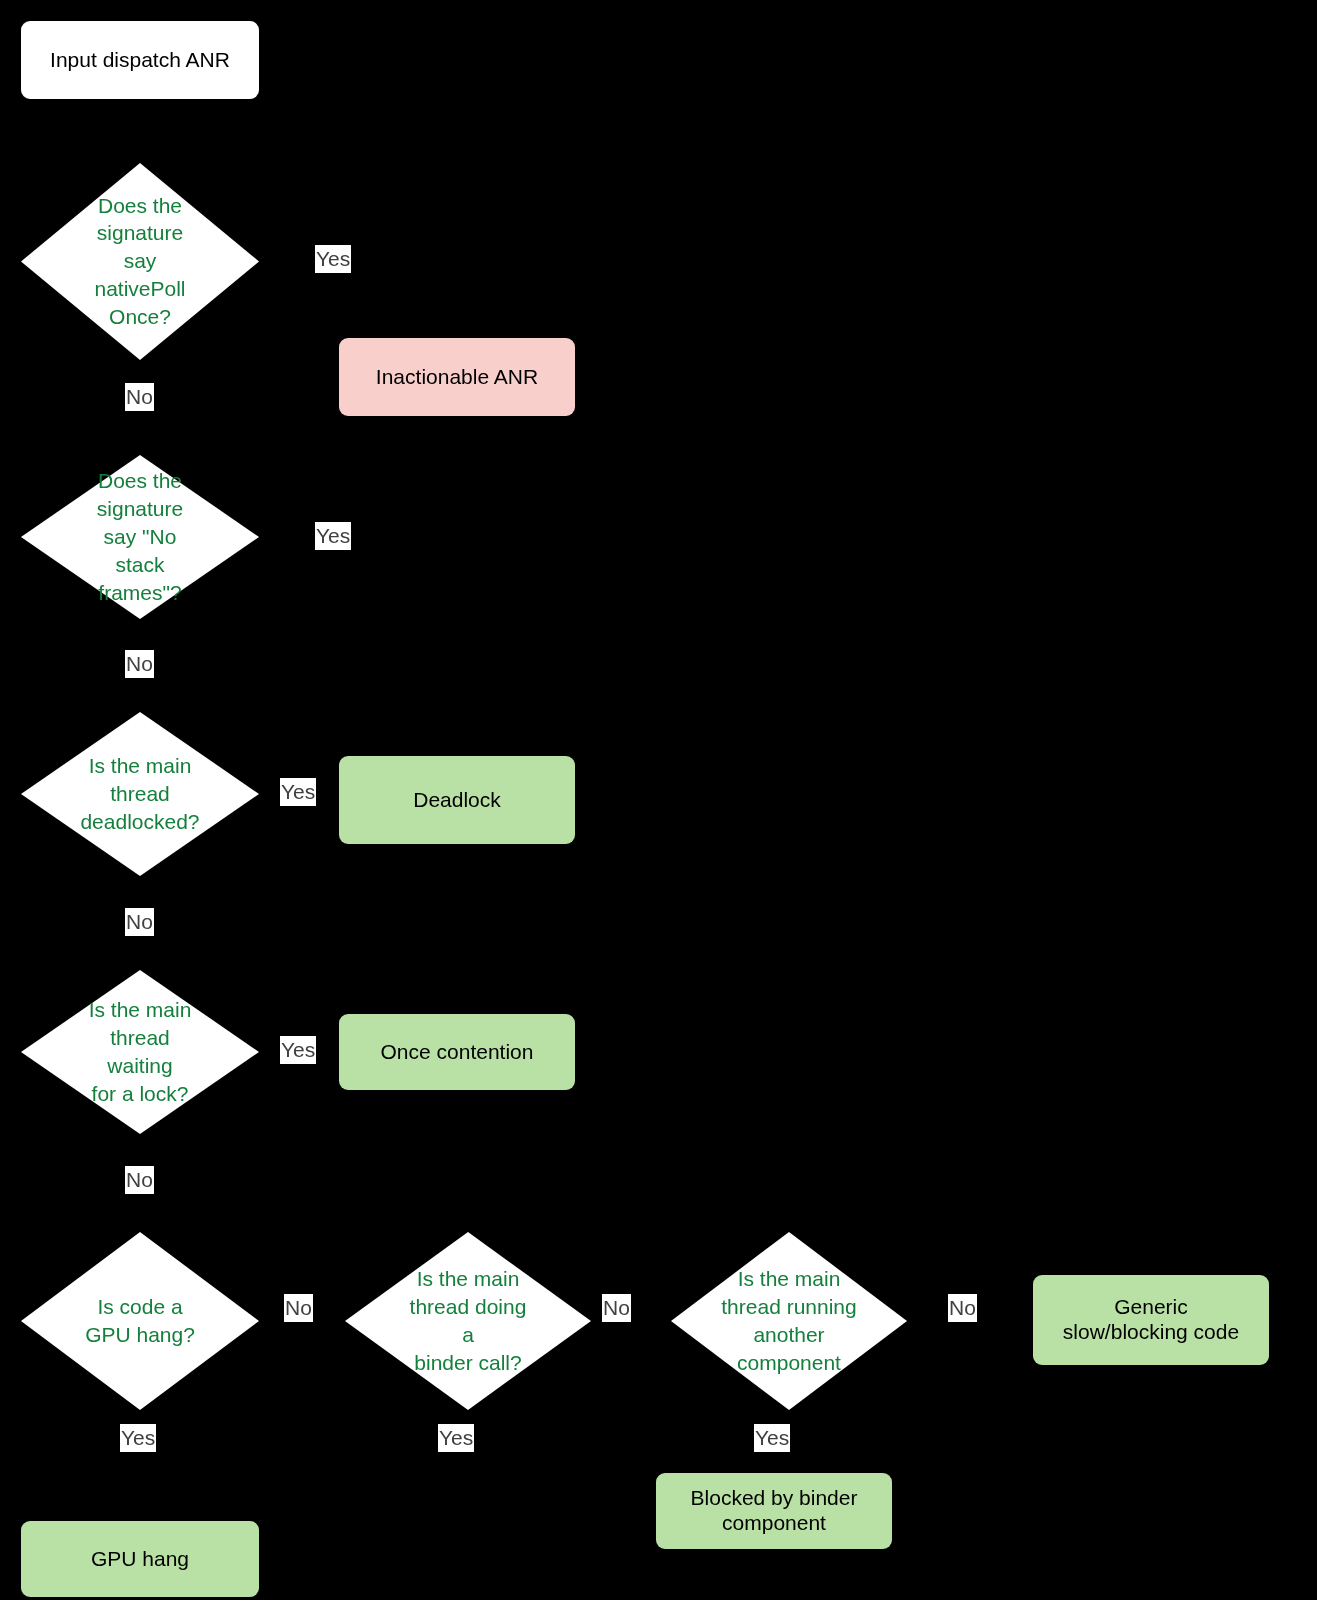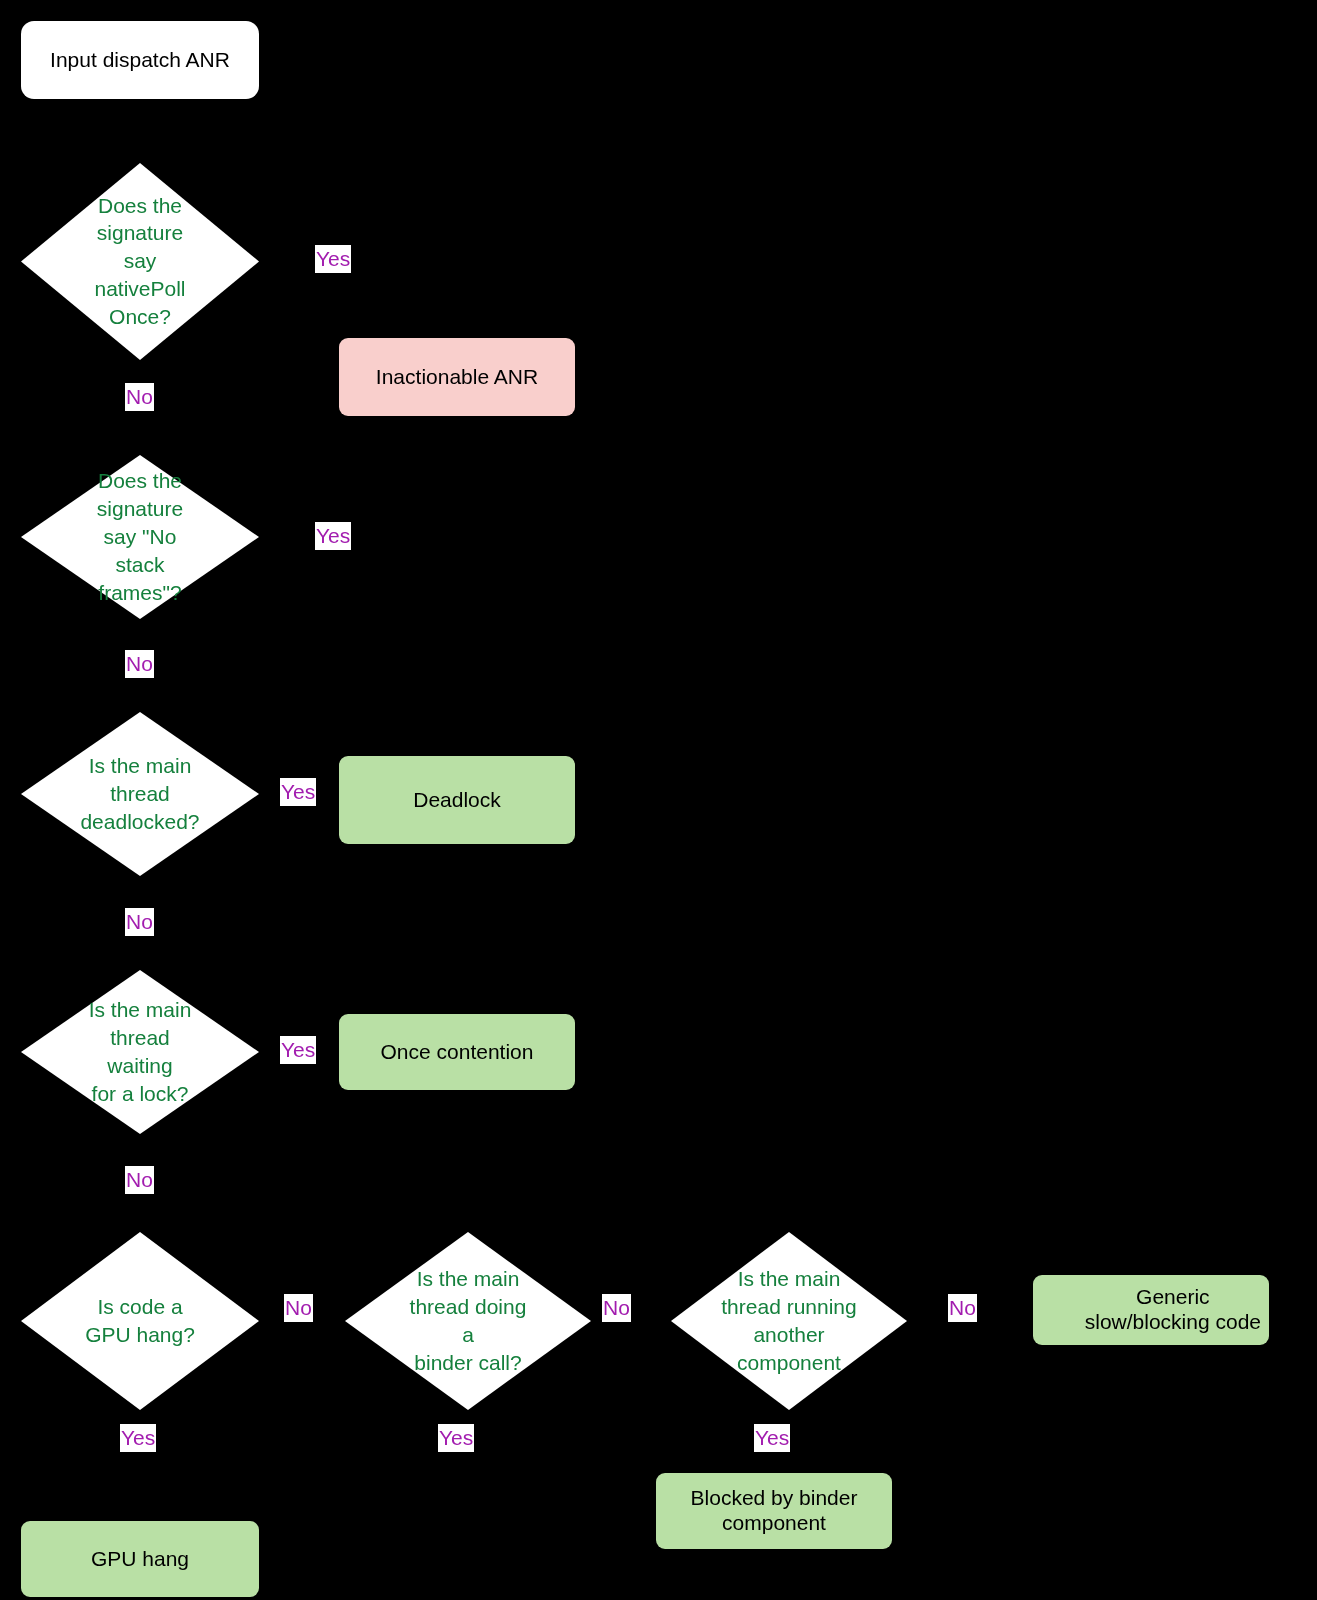--- a/index.html
+++ b/index.html
@@ -32,21 +32,21 @@
     justify-content: center;
     text-align: center;
     color: #000000;
     line-height: 1.18;
   }
   .rect {
     border-radius: 9px;
     font-size: 21px;
     padding: 4px 8px;
   }
-  .rect.start  { background: #ffffff; border-radius: 13px; }
+  .rect.start  { background: #ffffff; }
   .rect.bad    { background: #f9cfcc; }
   .rect.good   { background: #b9e0a5; }
 
   .diamond-wrap {
     position: absolute;
   }
   .diamond-shape {
     position: absolute;
     left: 0; top: 0;
     width: 100%;
@@ -62,21 +62,21 @@
     text-align: center;
     color: #15803d;
     font-size: 21px;
     line-height: 1.33;
     white-space: pre-line;
     pointer-events: none;
   }
   .edge-label {
     position: absolute;
     background: #ffffff;
-    color: #a21caf;
+    color: #404040;
     font-size: 21px;
     line-height: 1.2;
     padding: 1px 1px 2px 1px;
     white-space: nowrap;
   }
 </style>
 </head>
 <body>
 
 <div id="canvas">
@@ -193,18 +193,18 @@
 
   <div class="edge-label" style="left:948px; top:1294px;">No</div>
 
   <div class="edge-label" style="left:754px; top:1424px;">Yes</div>
 
   <div class="node rect good" style="left:656px; top:1473px; width:236px; height:76px;">
       <span style="white-space:pre-line">Blocked by binder
 component</span>
     </div>
 
-  <div class="node rect good" style="left:1033px; top:1275px; width:236px; height:70px;justify-content:flex-end;">
+  <div class="node rect good" style="left:1033px; top:1275px; width:236px; height:90px;">
       <span style="white-space:pre-line">Generic
 slow/blocking code</span>
     </div>
 
 </div>
 
 </body></html>

